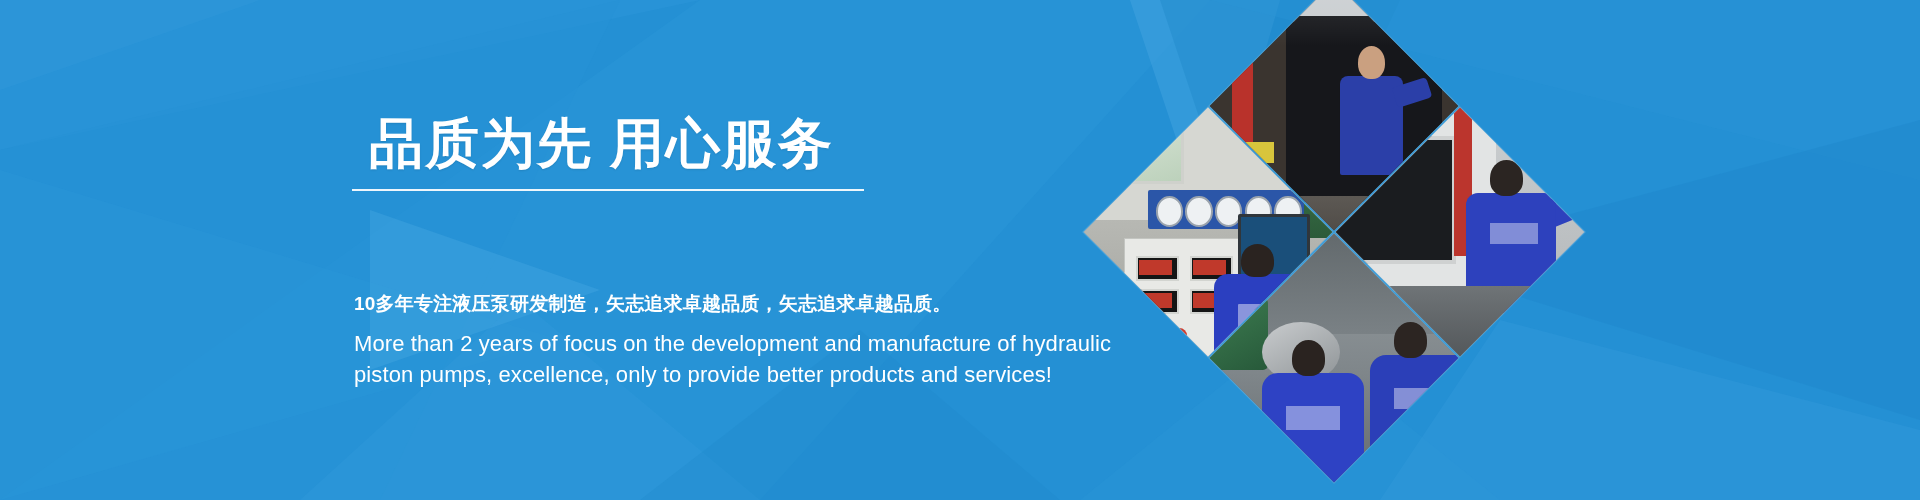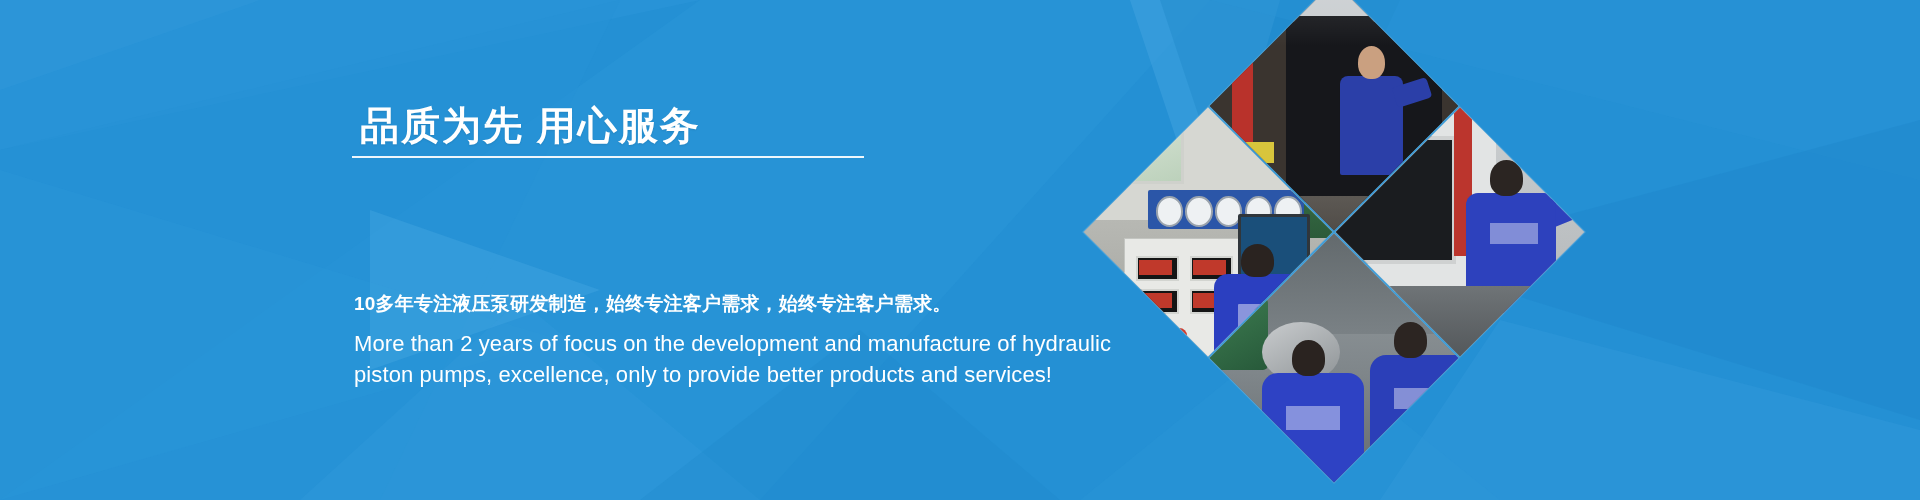--- a/index.html
+++ b/index.html
@@ -39,27 +39,27 @@
     pointer-events: none;
   }
 
   .headline-wrap {
     position: absolute;
     left: 0;
     top: 98px;
     pointer-events: auto;
   }
   .headline {
-    font-size: 39px;
+    font-size: 54px;
     font-weight: bold;
     color: #ffffff;
     letter-spacing: 2px;
     line-height: 1.05;
     white-space: nowrap;
-    margin: 8px;
+    margin: 17px;
     text-shadow: 0 1px 2px rgba(0,0,0,0.10);
   }
   .headline-rule {
     margin-top: 9px;
     width: 512px;
     height: 2px;
     background: rgba(255,255,255,0.92);
   }
 
   .sub-cn {
@@ -339,21 +339,21 @@
     <polygon points="0,0 260,0 0,90" fill="#3ba1de" opacity="0.22"></polygon>
   </svg>
 
   <div class="copy">
 
     <div class="headline-wrap">
       <h1 class="headline">品质为先  用心服务</h1>
       <div class="headline-rule"></div>
     </div>
 
-    <div class="sub-cn">10多年专注液压泵研发制造，始终专注客户需求，始终专注客户需求。</div>
+    <div class="sub-cn">10多年专注液压泵研发制造，矢志追求卓越品质，矢志追求卓越品质。</div>
 
     <div class="sub-en">More than 2 years of focus on the development and manufacture of hydraulic piston pumps, excellence, only to provide better products and services!</div>
   </div>
 
   <div class="collage">
 
     <div class="tile tile-top">
       <div class="photo p-top">
         <div class="mach-panel"></div>
         <div class="mach-red"></div>

